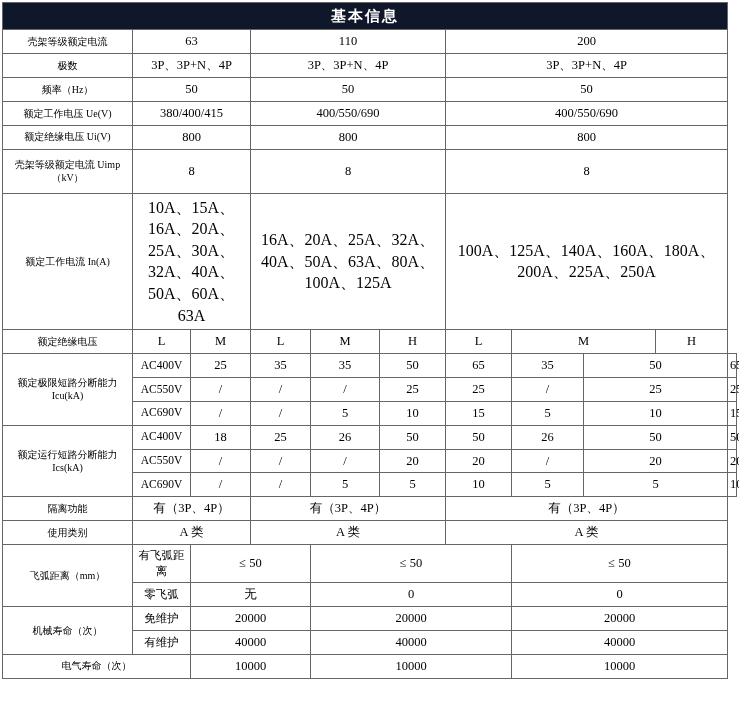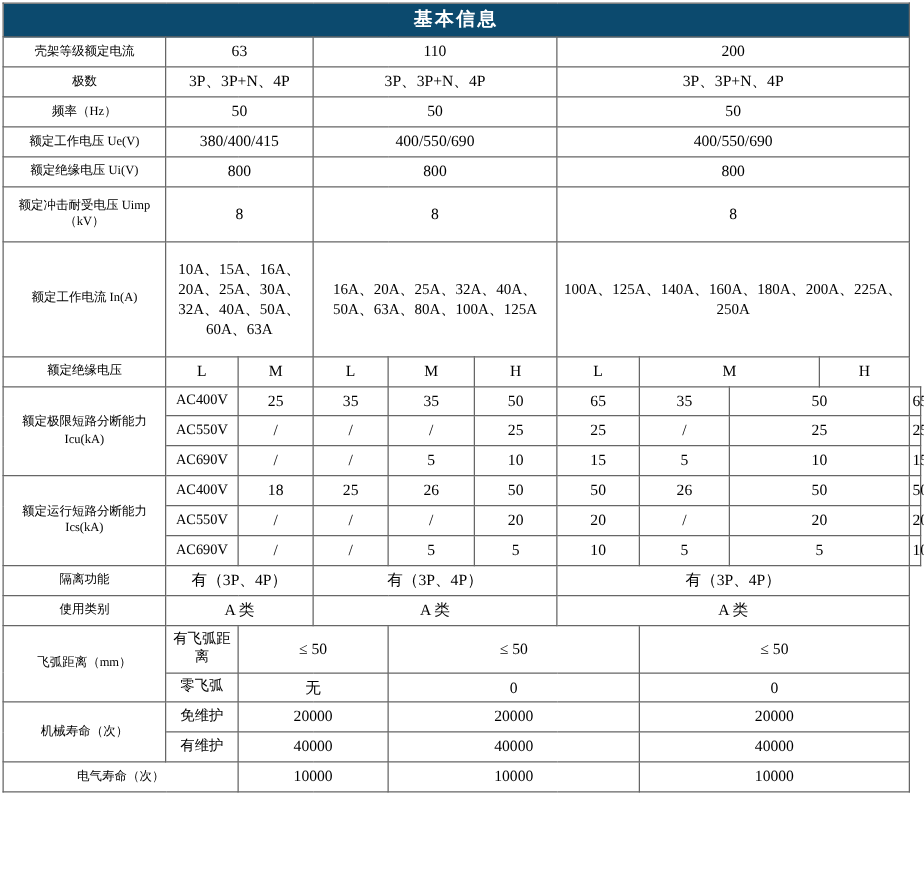--- a/index.html
+++ b/index.html
@@ -21,40 +21,40 @@
     font-size: 12.5px;
   }
   #spec-table td, #spec-table th {
     border: 1px solid #666;
     text-align: center;
     vertical-align: middle;
     padding: 3px 2px;
     line-height: 1.35;
   }
   .title-cell {
-    background: #0c4a6e;
+    background: #0f172a;
     color: #ffffff;
     font-weight: bold;
     font-size: 15px;
     letter-spacing: 2px;
     padding: 6px 0;
     border: 1px solid #199b8e;
   }
   .rowlabel {
     font-size: 10px;
     white-space: normal;
   }
   .sublabel {
     font-size: 11.5px;
   }
   .small {
     font-size: 11.5px;
   }
   .multi {
-    font-size: 12px;
+    font-size: 16px;
     line-height: 1.5;
   }
 </style>
 </head>
 <body>
 
 <table id="spec-table">
   <colgroup>
     <col style="width:130px">
     <col style="width:58px">
@@ -101,21 +101,21 @@
     </tr>
 
     <tr>
       <td class="rowlabel">额定绝缘电压 Ui(V)</td>
       <td colspan="2">800</td>
       <td colspan="3">800</td>
       <td colspan="4">800</td>
     </tr>
 
     <tr style="height:44px">
-      <td class="rowlabel">额定冲击耐受电压 Uimp（kV）</td>
+      <td class="rowlabel">壳架等级额定电流 Uimp（kV）</td>
       <td colspan="2">8</td>
       <td colspan="3">8</td>
       <td colspan="4">8</td>
     </tr>
 
     <tr style="height:92px">
       <td class="rowlabel">额定工作电流 In(A)</td>
       <td class="multi" colspan="2">10A、15A、16A、20A、25A、30A、32A、40A、50A、60A、63A</td>
       <td class="multi" colspan="3">16A、20A、25A、32A、40A、50A、63A、80A、100A、125A</td>
       <td class="multi" colspan="4">100A、125A、140A、160A、180A、200A、225A、250A</td>

